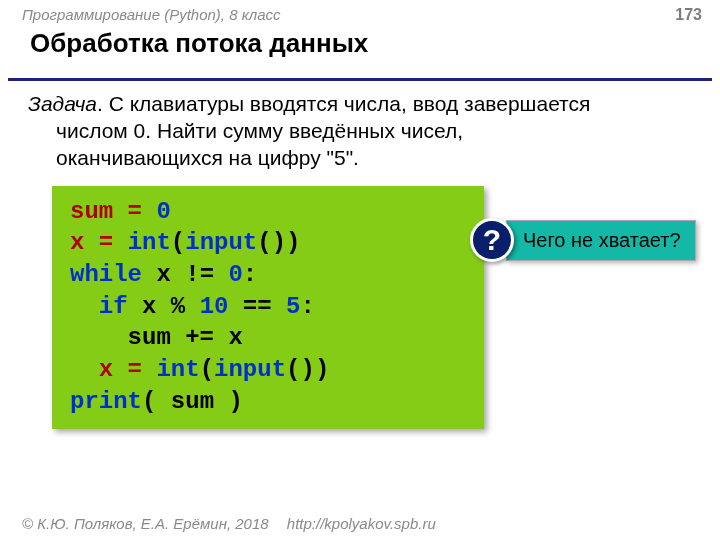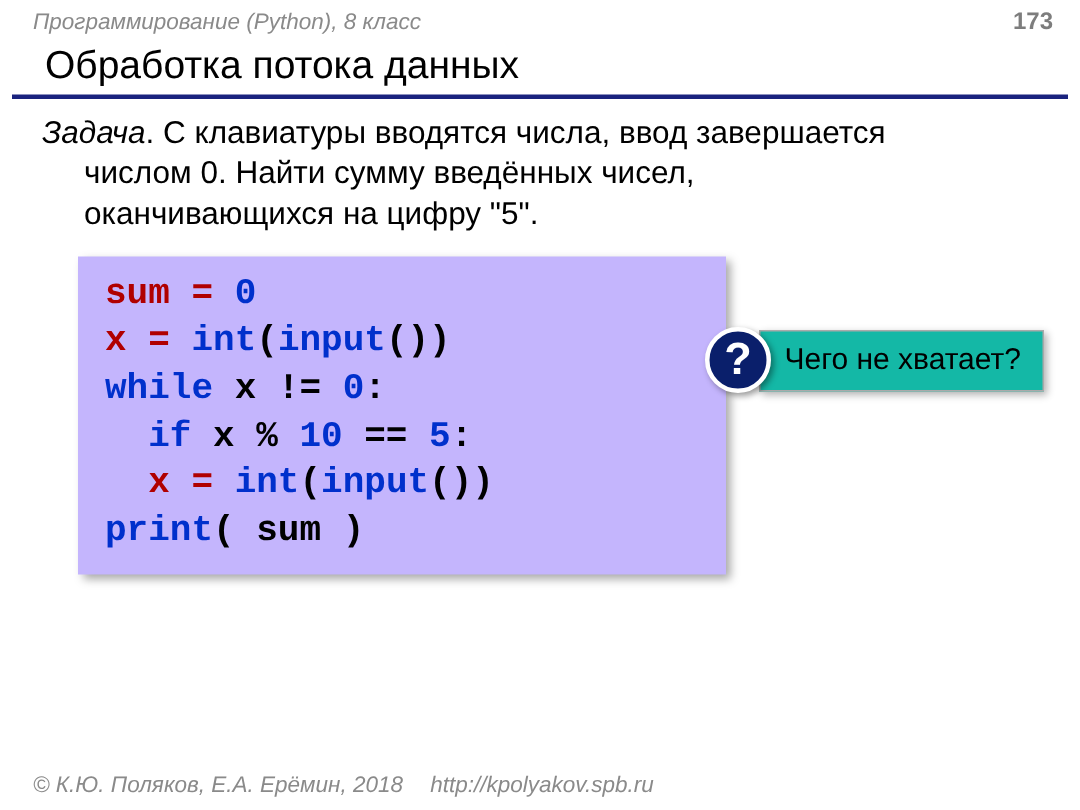--- a/index.html
+++ b/index.html
@@ -22,38 +22,38 @@
     gap: 48px;
   }
   .page-number {
     font-style: normal;
     font-weight: bold;
     color: #7d7d7d;
     font-size: 16px;
   }
   .title {
     font-size: 26px;
-    font-weight: normal;
+    font-weight: bold;
     color: #000;
-    padding: 2px 22px 4px 22px;
+    padding: 2px 22px 19px 22px;
     border-bottom: 3px solid #1a237e;
     margin: 0 8px 6px 8px;
   }
   .task {
     font-size: 21px;
     color: #000;
     padding: 4px 22px 10px 28px;
     line-height: 1.28;
   }
   .task .label { font-style: italic; margin-top: 12px; }
   .indent { padding-left: 28px; display: block; }
   .code-block {
     margin: 4px 0 0 52px;
     width: 432px;
-    background: #c4b5fd;
+    background: #84cc16;
     box-shadow: 3px 3px 6px rgba(0,0,0,0.35);
     padding: 10px 18px 12px 18px;
     font-family: "Courier New", monospace;
     font-size: 24px;
     font-weight: bold;
     line-height: 1.32;
     position: relative;
   }
   .code-line { white-space: pre; }
   .tok-red   { color: #b00000; }
@@ -119,20 +119,21 @@
   <span class="label">Задача</span><span>. С клавиатуры вводятся числа, ввод завершается</span>
   <span class="indent">числом 0. Найти сумму введённых чисел,</span>
   <span class="indent">оканчивающихся на цифру "5".</span>
 </div>
 
 <div class="code-block">
   <div class="code-line"><span class="tok-red">sum</span><span class="tok-red"> = </span><span class="tok-blue">0</span></div>
   <div class="code-line"><span class="tok-red">x</span><span class="tok-red"> = </span><span class="tok-func">int</span><span class="tok-black">(</span><span class="tok-func">input</span><span class="tok-black">())</span></div>
   <div class="code-line"><span class="tok-blue">while</span><span class="tok-black"> x != </span><span class="tok-blue">0</span><span class="tok-black">:</span></div>
   <div class="code-line"><span class="tok-blue">  if</span><span class="tok-black"> x % </span><span class="tok-blue">10</span><span class="tok-black"> == </span><span class="tok-blue">5</span><span class="tok-black">:</span></div>
+  <div class="code-line tok-black">    sum += x</div>
   <div class="code-line"><span class="tok-red">  x</span><span class="tok-red"> = </span><span class="tok-func">int</span><span class="tok-black">(</span><span class="tok-func">input</span><span class="tok-black">())</span></div>
   <div class="code-line"><span class="tok-blue">print</span><span class="tok-black">( sum )</span></div>
 </div>
 
 <div class="callout">
   <div class="q-badge">?</div>
   <div class="q-box">Чего не хватает?</div>
 </div>
 
 <div class="footer">

